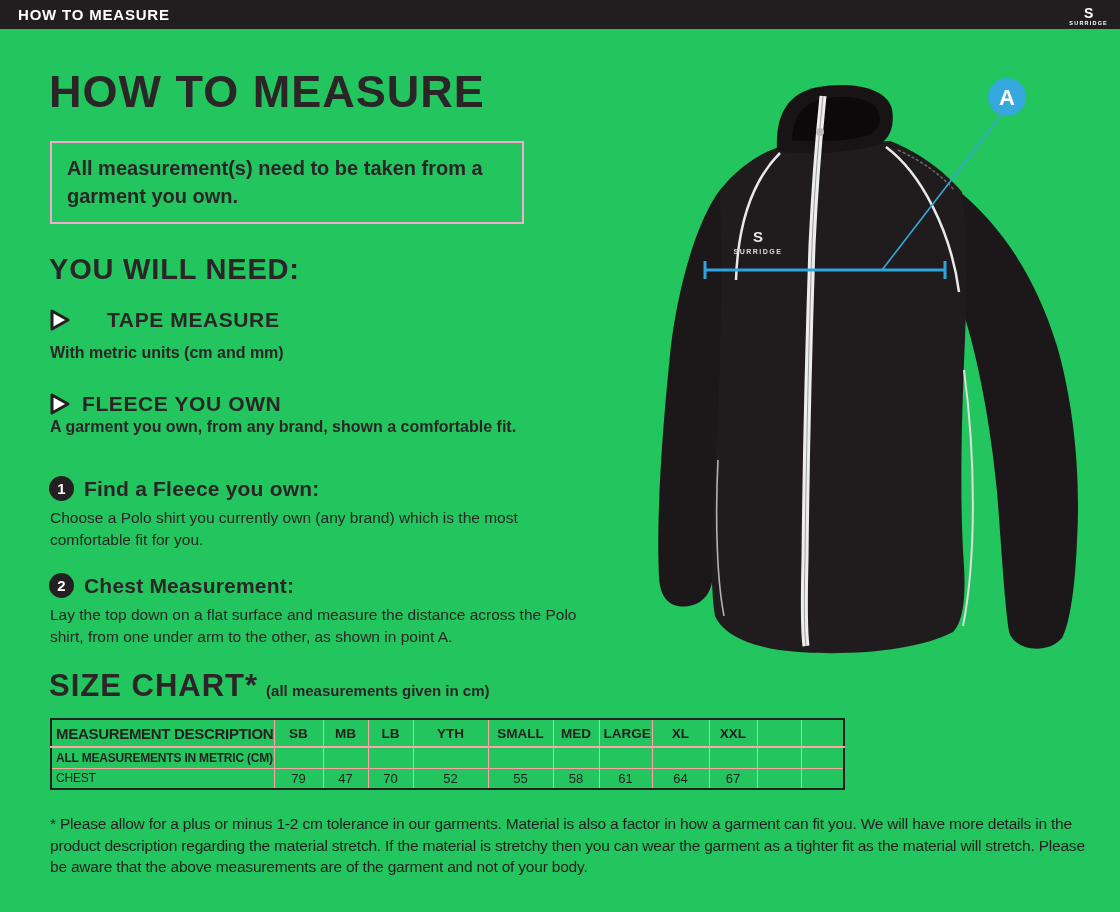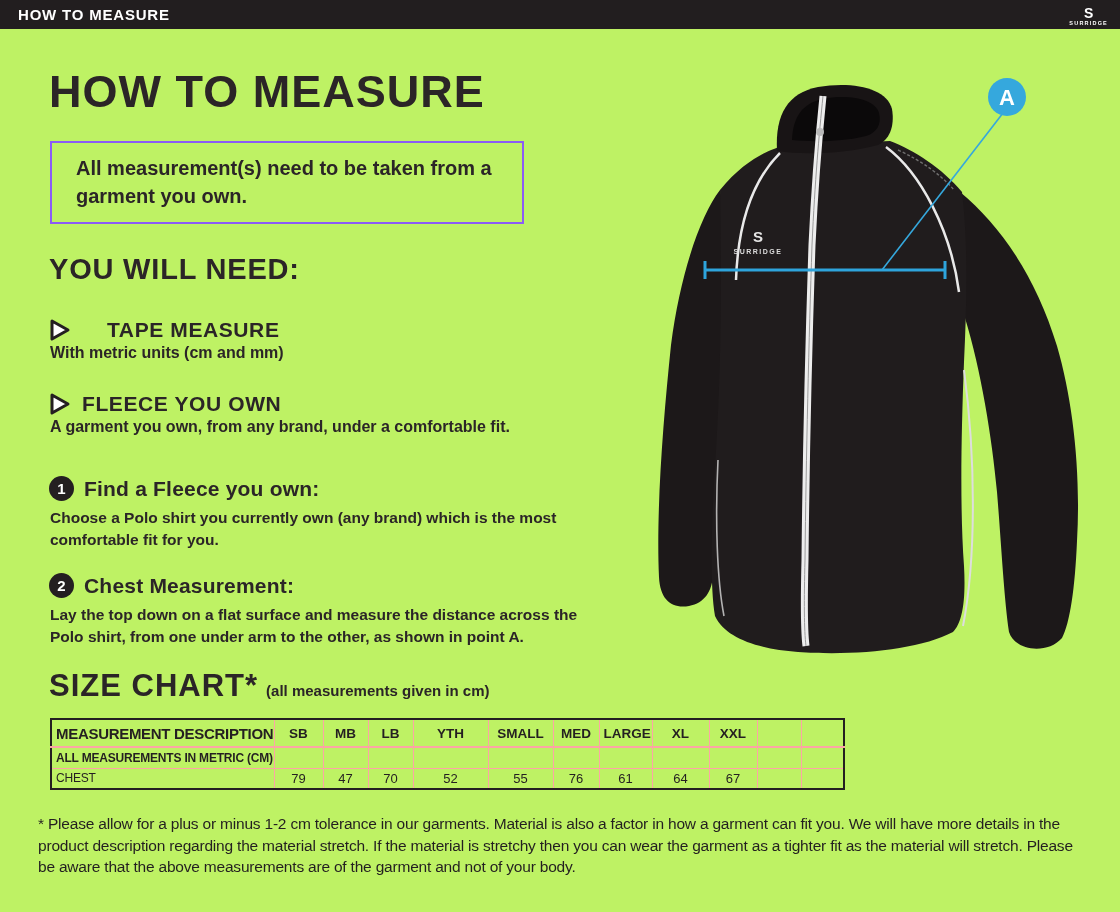--- a/index.html
+++ b/index.html
@@ -1,52 +1,52 @@
 <!DOCTYPE html>
 <html><head>
 <meta charset="utf-8">
 <style>
   * { margin:0; padding:0; box-sizing:border-box; }
   html,body { width:1120px; height:912px; background:#ffffff; overflow:hidden;
               font-family:"Liberation Sans", sans-serif; color:#241f21; }
-  .page { position:relative; width:1120px; height:912px; background:#bef264; }
+  .page { position:relative; width:1120px; height:912px; background:#22c55e; }
 
   
   .topbar { position:absolute; left:0; top:0; width:1120px; height:29px;
             background:#221e1f; display:flex; align-items:center;
             justify-content:space-between; padding:0 12px 0 18px; }
   .topbar-title { color:#fff; font-size:15px; font-weight:700; letter-spacing:0.8px; }
   .brand-logo { display:flex; flex-direction:column; align-items:center; line-height:1;
                 margin-top:4px; }
   .brand-logo .s-glyph { color:#fff; font-weight:800; font-size:14px; letter-spacing:0;
                          transform:scaleY(1.05); }
   .brand-logo .s-name { color:#fff; font-size:5.5px; font-weight:700; letter-spacing:1.2px;
                         margin-top:1px; }
 
   
   .h1 { position:absolute; left:49px; top:66px; font-size:45px; font-weight:800;
         letter-spacing:1px; color:#2b2527; }
   .note-box { position:absolute; left:50px; top:141px; width:474px; min-height:81px;
-              border:2px solid #8b5cf6; padding:11px 24px; font-size:20px; font-weight:700;
+              border:2px solid #f9a8d4; padding:11px 15px; font-size:20px; font-weight:700;
               line-height:1.42; color:#2b2527; }
   .h2-need { position:absolute; left:49px; top:253px; font-size:29px; font-weight:800;
              letter-spacing:0.8px; color:#2b2527; }
 
   .need-item-label { position:absolute; display:flex; align-items:center; gap:11px;
                      font-size:21px; font-weight:800; letter-spacing:0.6px; color:#2b2527; }
   .need-item-desc  { position:absolute; left:50px; font-size:16px; font-weight:700;
                      color:#2b2527; }
   .tri { width:22px; height:24px; flex:0 0 auto; }
 
   .step-head { position:absolute; display:flex; align-items:center; gap:10px; }
   .step-num { width:25px; height:25px; border-radius:50%; background:#241f21; color:#fff;
               font-size:15px; font-weight:800; display:flex; align-items:center;
               justify-content:center; flex:0 0 auto; }
   .step-title { font-size:21px; font-weight:800; letter-spacing:0.2px; color:#2b2527; }
-  .step-body { position:absolute; left:50px; width:545px; font-size:15.5px; font-weight:700;
+  .step-body { position:absolute; left:50px; width:545px; font-size:15.5px; font-weight:400;
                line-height:1.42; color:#2b2527; }
 
   .size-chart-head { position:absolute; left:49px; top:668px; display:flex;
                      align-items:baseline; gap:8px; }
   .size-chart-title { font-size:31px; font-weight:800; letter-spacing:1px; color:#2b2527; }
   .size-chart-sub { font-size:15px; font-weight:700; color:#2b2527; }
 
   
   table.size-table { position:absolute; left:50px; top:718px; width:793px;
                      border-collapse:collapse; table-layout:fixed; }
@@ -55,21 +55,21 @@
   .size-table thead th { border-bottom-width:2px; }
   .size-table { border:2px solid #241f21; }
   .size-table thead tr { height:28px; }
   .size-table tbody tr { height:21px; }
   th.col-desc { text-align:left; font-size:15px; font-weight:700; letter-spacing:-0.3px; }
   th.col-size { text-align:center; font-size:13.5px; font-weight:700;margin-left:16px; }
   td.row-label { text-align:left; font-size:12px; font-weight:700; letter-spacing:-0.2px; }
   td.row-label.plain { font-weight:400; font-size:12px; }
   td.cell-val { text-align:center; font-size:13px; font-weight:400; }
 
-  .footnote { position:absolute; left:38px; top:813px; width:1040px; font-size:15.5px;
+  .footnote { position:absolute; left:50px; top:813px; width:1040px; font-size:15.5px;
               font-weight:400; line-height:1.4; letter-spacing:-0.2px; color:#231f20; }
 
   
   .figure { position:absolute; left:620px; top:40px; width:500px; height:650px; }
 </style>
 </head>
 <body>
 
 <div class="page">
 
@@ -80,35 +80,35 @@
       <span class="s-name">SURRIDGE</span>
     </div>
   </div>
 
   <div class="h1">HOW TO MEASURE</div>
 
   <div class="note-box">All measurement(s) need to be taken from a garment you own.</div>
 
   <div class="h2-need">YOU WILL NEED:</div>
 
-  <div class="need-item-label" style="left:49px; top:318px;gap:36px;">
+  <div class="need-item-label" style="left:49px; top:308px;gap:36px;">
     <svg class="tri" viewBox="0 0 22 24">
       <polygon points="3,3 19,12 3,21" fill="#ffffff" stroke="#241f21" stroke-width="3" stroke-linejoin="round"></polygon>
     </svg>
     <span>TAPE MEASURE</span>
   </div>
   <div class="need-item-desc" style="top:344px;">With metric units (cm and mm)</div>
 
   <div class="need-item-label" style="left:49px; top:392px;justify-content:center;">
     <svg class="tri" viewBox="0 0 22 24">
       <polygon points="3,3 19,12 3,21" fill="#ffffff" stroke="#241f21" stroke-width="3" stroke-linejoin="round"></polygon>
     </svg>
     <span>FLEECE YOU OWN</span>
   </div>
-  <div class="need-item-desc" style="top:418px;">A garment you own, from any brand, under a comfortable fit.</div>
+  <div class="need-item-desc" style="top:418px;">A garment you own, from any brand, shown a comfortable fit.</div>
 
   <div class="step-head" style="left:49px; top:476px; position:absolute;">
     <div class="step-num">1</div>
     <div class="step-title">Find a Fleece you own:</div>
   </div>
   <div class="step-body" style="top:507px;">Choose a Polo shirt you currently own (any brand) which is the most comfortable fit for you.</div>
 
   <div class="step-head" style="left:49px; top:573px; position:absolute;">
     <div class="step-num">2</div>
     <div class="step-title">Chest Measurement:</div>
@@ -166,21 +166,21 @@
           <td class="cell-val"></td>
           <td class="cell-val"></td>
         </tr>
         <tr>
           <td class="row-label plain">CHEST</td>
           <td class="cell-val">79</td>
           <td class="cell-val">47</td>
           <td class="cell-val">70</td>
           <td class="cell-val">52</td>
           <td class="cell-val">55</td>
-          <td class="cell-val">76</td>
+          <td class="cell-val">58</td>
           <td class="cell-val">61</td>
           <td class="cell-val">64</td>
           <td class="cell-val">67</td>
           <td class="cell-val"></td>
           <td class="cell-val"></td>
         </tr>
       </tbody>
   </table>
 
   <div class="footnote">* Please allow for a plus or minus 1-2 cm tolerance in our garments. Material is also a factor in how a garment can fit you. We will have more details in the product description regarding the material stretch.  If the material is stretchy then you can wear the garment as a tighter fit as the material will stretch.  Please be aware that the above measurements are of the garment and not of your body.</div>

